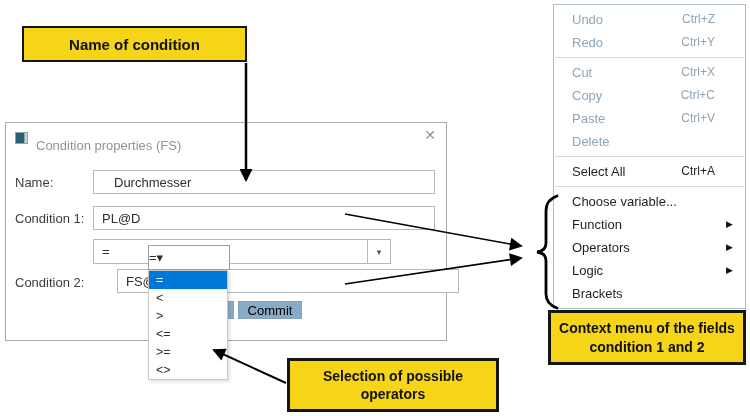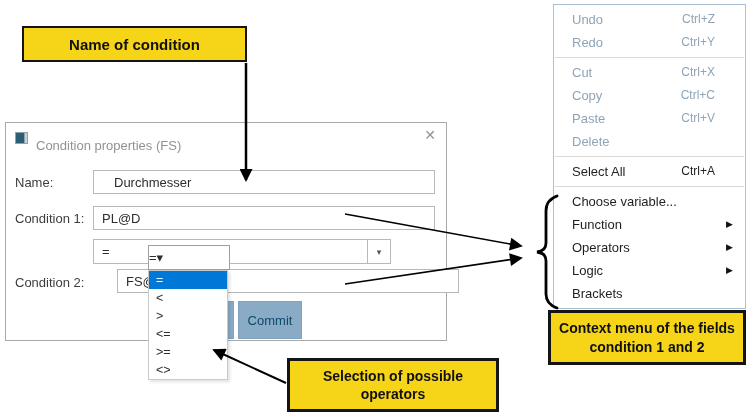--- a/index.html
+++ b/index.html
@@ -34,22 +34,22 @@
   #lbl-c1{left:9px;top:88px;}     #fld-c1{left:87px;top:83px;width:342px;}
   #lbl-c2{left:9px;top:152px;}    #fld-c2{left:87px;top:146px;width:342px;margin-left:24px;}
 
   .combo{position:absolute;box-sizing:border-box;border:1px solid #b4b9bd;background:#fff;
          display:flex;align-items:center;font-size:13px;color:#2e2e2e;}
   #combo-main{left:87px;top:116px;width:298px;height:25px;}
   .combo .val{flex:1;padding-left:8px;}
   .combo .dd-btn{width:22px;height:100%;border-left:1px solid #b4b9bd;display:flex;
                  align-items:center;justify-content:center;font-size:9px;color:#555;}
 
-  .btn{position:absolute;height:38px;box-sizing:border-box;background:#8aabc6;
-       border:1px solid #7fa2bf;color:#0c4a6e;font-size:13px;display:flex;align-items:center;
+  .btn{position:absolute;height:18px;box-sizing:border-box;background:#8aabc6;
+       border:1px solid #7fa2bf;color:#000000;font-size:13px;display:flex;align-items:center;
        justify-content:center;cursor:default;}
   #btn-hidden{left:167px;top:178px;width:61px;}
   #btn-commit{left:232px;top:178px;width:64px;}
 
   
   .combo-small{position:absolute;left:148px;top:245px;width:82px;height:25px;z-index:20;
                box-sizing:border-box;border:1px solid #9aa0a5;background:#fff;display:flex;
                align-items:center;font-size:13px;color:#2e2e2e;}
   .dd-list{position:absolute;left:148px;top:270px;width:80px;z-index:20;background:#fff;
            border:1px solid #c9c9c9;box-sizing:border-box;box-shadow:2px 2px 3px rgba(0,0,0,0.12);}

